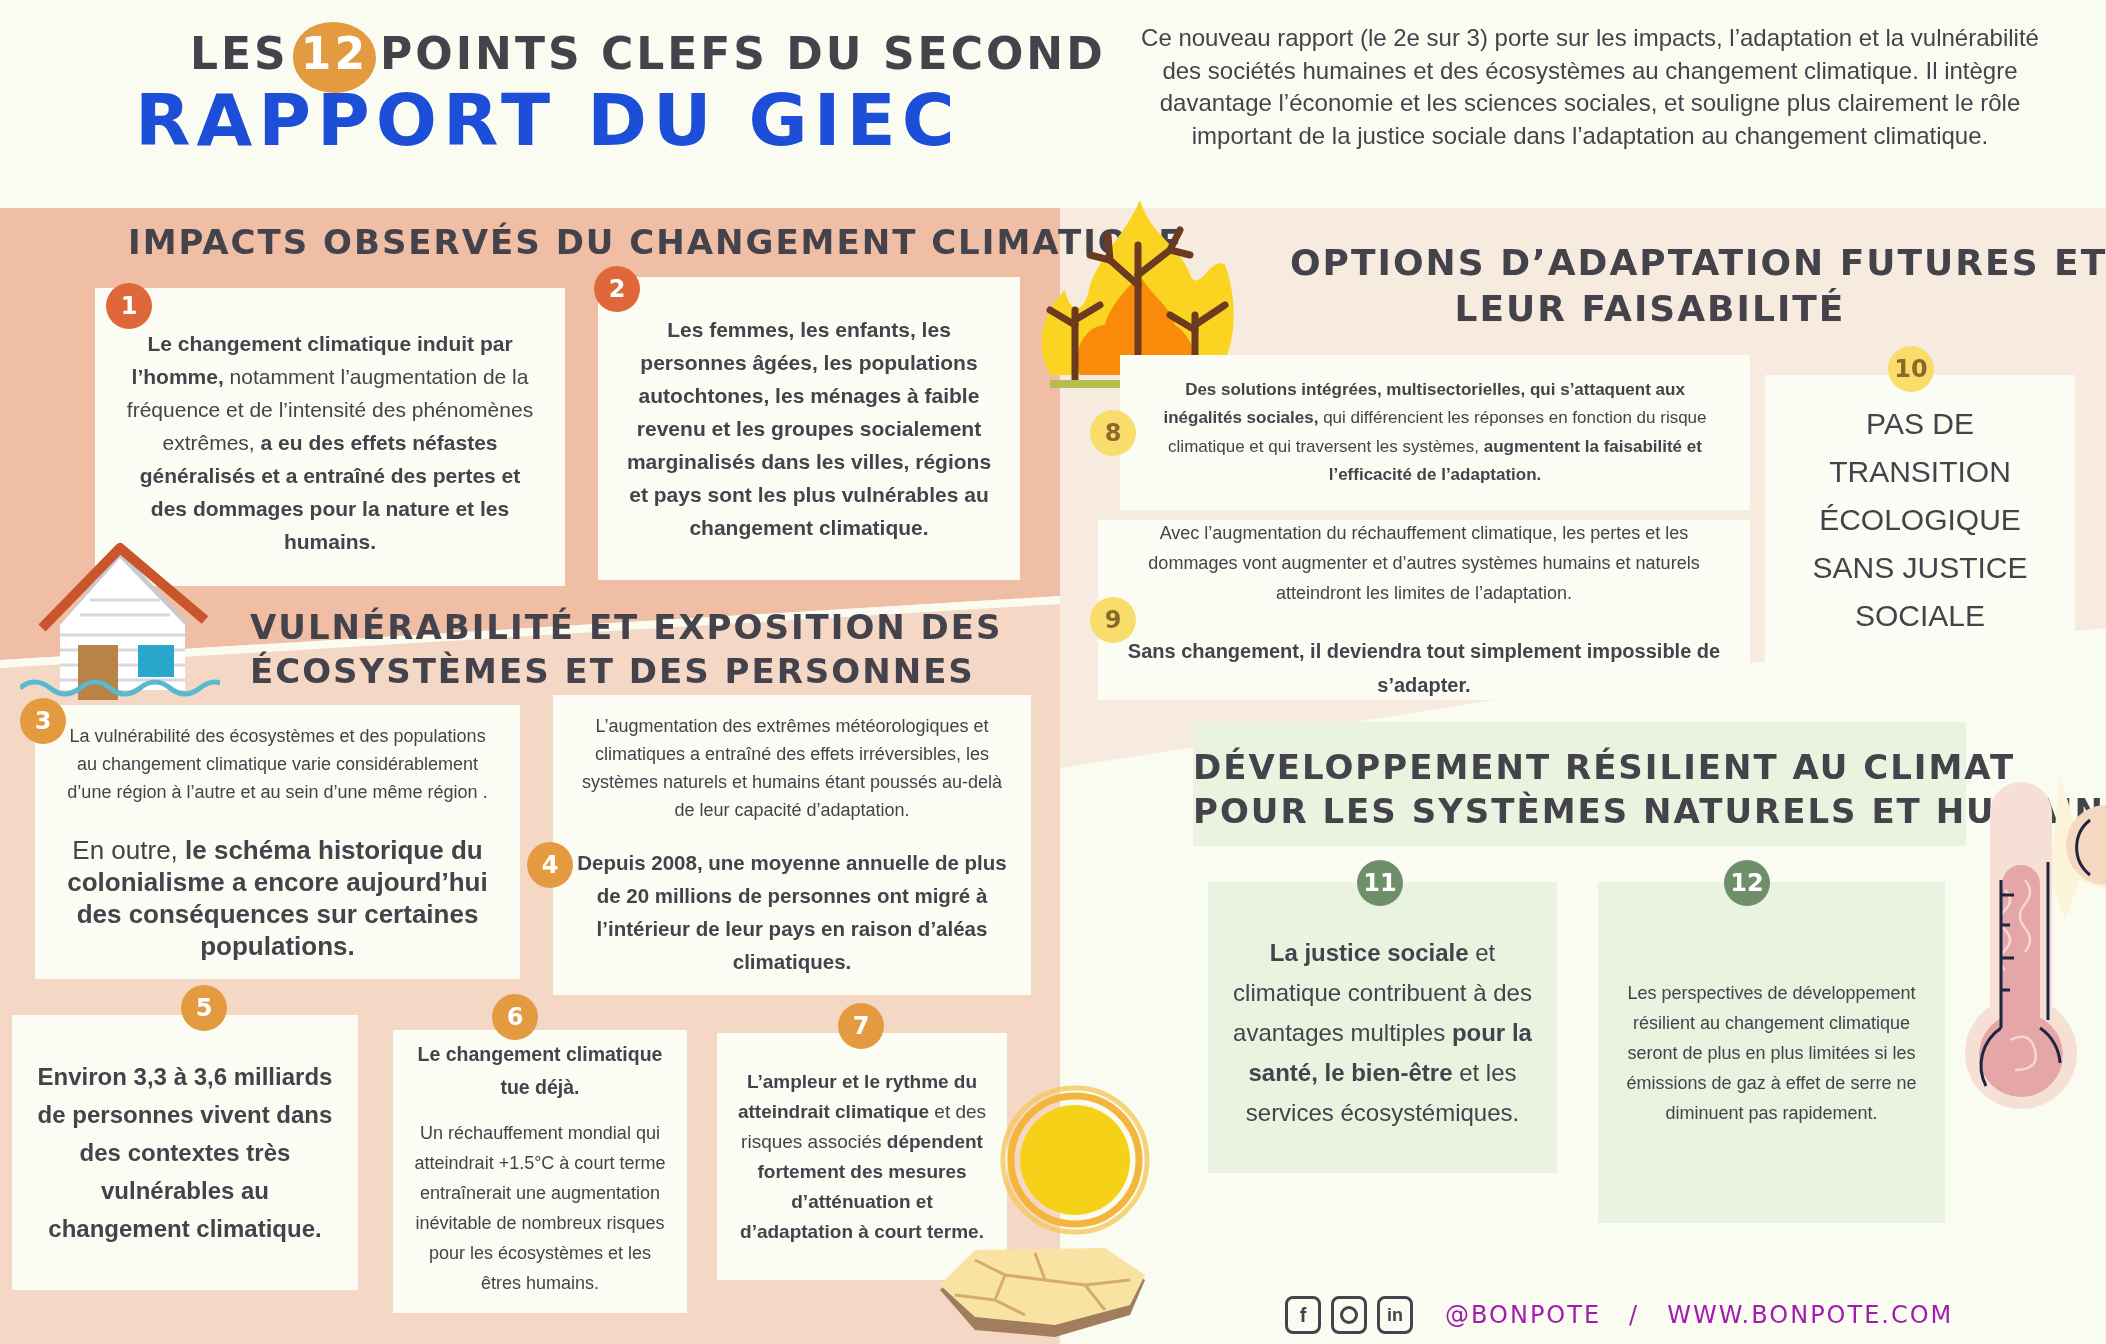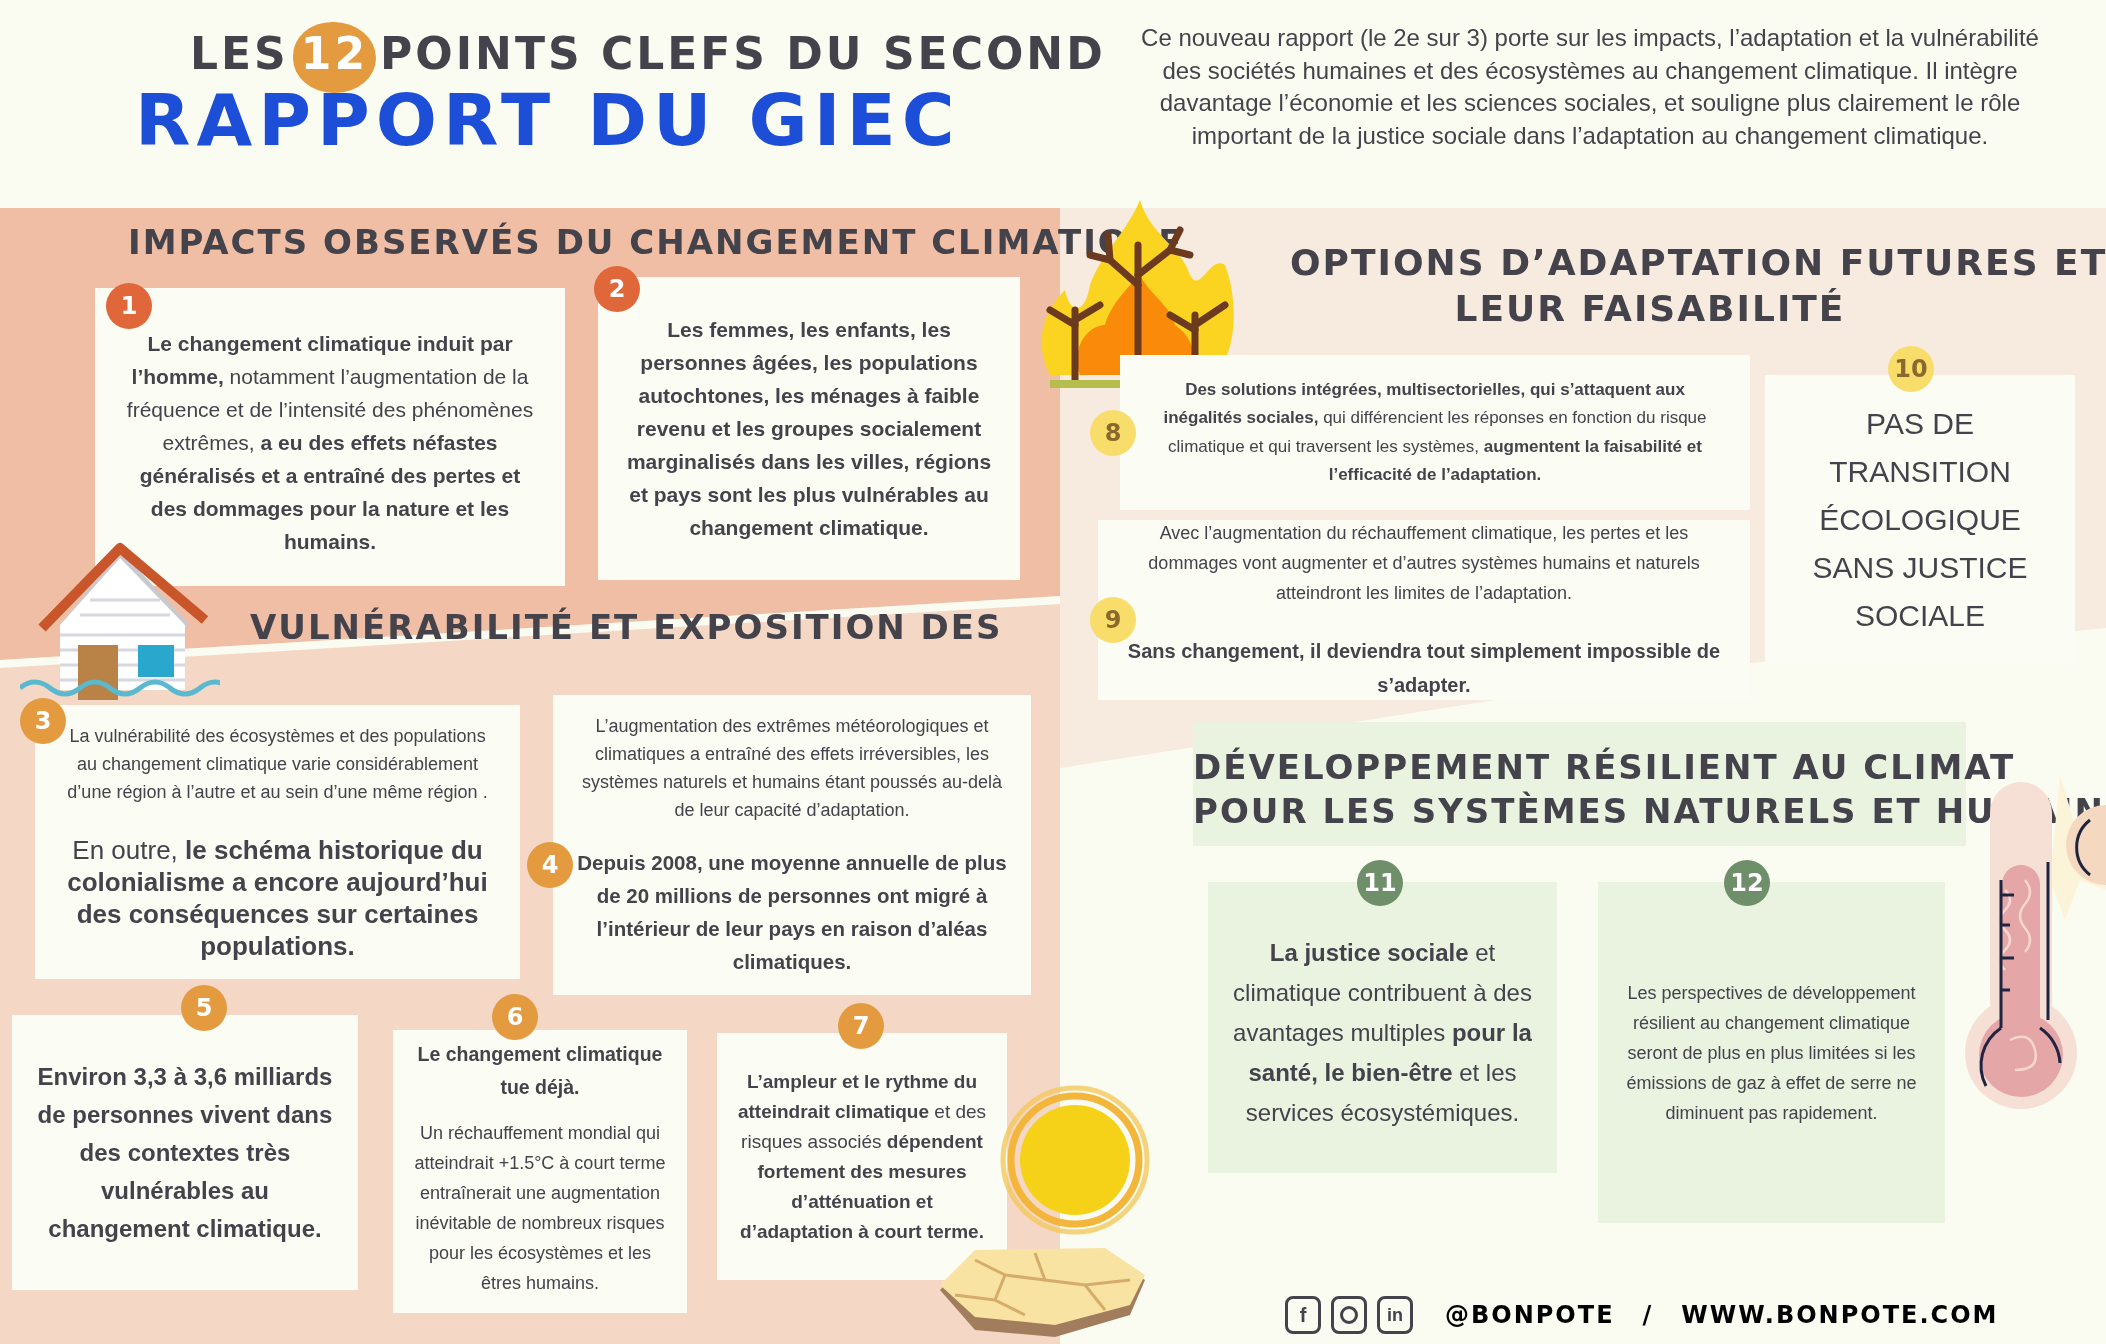--- a/index.html
+++ b/index.html
@@ -27,21 +27,21 @@
   .b-red { background: #e0673a; }
   .b-orange { background: #e49b3f; }
   .b-yellow { background: #f8dd6b; color: #8a6a2c; }
   .b-green { background: #6f8e6a; }
 
   .green-heading { left: 1193px; top: 722px; width: 773px; height: 124px; background: #e9f3e0; }
   .green-card { background: #e9f3e0; }
 
   .footer { left: 1285px; top: 1296px; display: flex; align-items: center; gap: 10px; }
   .social { width: 36px; height: 38px; border: 3px solid #44434c; border-radius: 8px; display: flex; align-items: center; justify-content: center; font-weight: bold; font-size: 20px; color: #44434c; }
-  .footer-text { font-family: "DejaVu Sans", sans-serif; font-weight: bold; font-size: 24px; color: #000000; letter-spacing: 2px; margin-left: 22px; white-space: nowrap; }
+  .footer-text { font-family: "DejaVu Sans", sans-serif; font-weight: normal; font-size: 24px; color: #a21caf; letter-spacing: 2px; margin-left: 22px; white-space: nowrap; }
 </style>
 </head>
 <body>
 
 <div class="abs header"></div>
 <div class="abs title-line1">
   <span>LES</span><span class="num">12</span><span>POINTS CLEFS DU SECOND</span>
 </div>
 <div class="abs title-line2">RAPPORT DU GIEC</div>
 <div class="abs intro">Ce nouveau rapport (le 2e sur 3) porte sur les impacts, l’adaptation et la vulnérabilité des sociétés humaines et des écosystèmes au changement climatique. Il intègre davantage l’économie et les sciences sociales, et souligne plus clairement le rôle important de la justice sociale dans l’adaptation au changement climatique.</div>
@@ -81,20 +81,21 @@
     </g>
     <polyline points="22,108 100,28 185,100" fill="none" stroke="#c9552b" stroke-width="10" stroke-linejoin="round"></polyline>
     <rect x="58" y="125" width="40" height="55" fill="#b98347"></rect>
     <rect x="118" y="125" width="36" height="32" fill="#2aa7cd"></rect>
     <path d="M0,168 q15,-12 30,0 t30,0 t30,0 t30,0 t30,0 t30,0 t30,0" fill="none" stroke="#5ab8cf" stroke-width="5"></path>
   </svg>
 </div>
 
 <div class="abs sec-title" style="left:250px; top:605px; width:660px; font-size:34px; line-height:44px;">
   <div>VULNÉRABILITÉ ET EXPOSITION DES</div>
+  <div>ÉCOSYSTÈMES ET DES PERSONNES</div>
 </div>
 
 <div class="abs card" style="left:35px; top:705px; width:485px; height:274px; font-size:18px; line-height:28px; padding:14px 22px;">
   <p>La vulnérabilité des écosystèmes et des populations au changement climatique varie considérablement d’une région à l’autre et au sein d’une même région .</p>
   <p style="margin-top:28px; font-size:26px; line-height:32px;"><span>En outre, </span><b>le schéma historique du colonialisme a encore aujourd’hui des conséquences sur certaines populations.</b></p>
 </div>
 <div class="abs badge b-orange" style="left:20px; top:698px;">3</div>
 
 <div class="abs card" style="left:553px; top:695px; width:478px; height:300px; font-size:18px; line-height:28px; padding:12px 20px;">
   <p>L’augmentation des extrêmes météorologiques et climatiques a entraîné des effets irréversibles, les systèmes naturels et humains étant poussés au-delà de leur capacité d’adaptation.</p>

